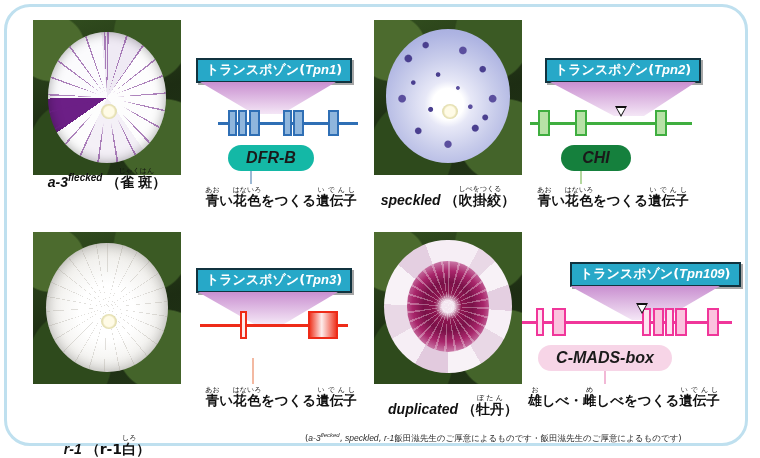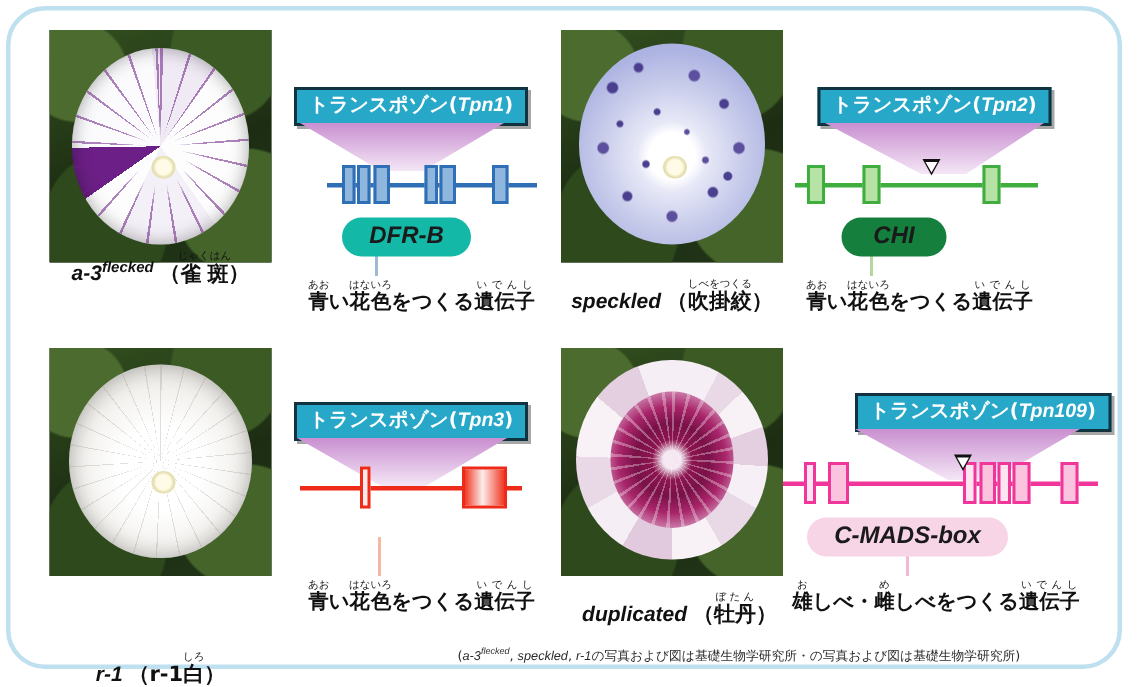--- a/index.html
+++ b/index.html
@@ -346,15 +346,15 @@
   </div>
 
   <div class="stem pink" style="left:604px;top:358px;height:26px;"></div>
   <div class="bubble pink" style="left:538px;top:345px;width:134px;height:26px;">C-MADS-box</div>
 
   <div class="fn" style="left:524px;top:386px;width:200px;">
     <ruby>雄<rt>お</rt></ruby>しべ・<ruby>雌<rt>め</rt></ruby>しべをつくる<ruby>遺伝子<rt>いでんし</rt></ruby>
   </div>
 
   <div class="footnote" style="left:305px;top:432px;">
-    <span>(</span><span class="en">a-3</span><span class="ensup">flecked</span><span>, </span><span class="en">speckled</span><span>, </span><span class="en">r-1</span><span>の写真および図は基礎生物学研究所・の写真および図は基礎生物学研究所)</span>
+    <span>(</span><span class="en">a-3</span><span class="ensup">flecked</span><span>, </span><span class="en">speckled</span><span>, </span><span class="en">r-1</span><span>飯田滋先生のご厚意によるものです・飯田滋先生のご厚意によるものです)</span>
   </div>
 </div>
 
 </body></html>

